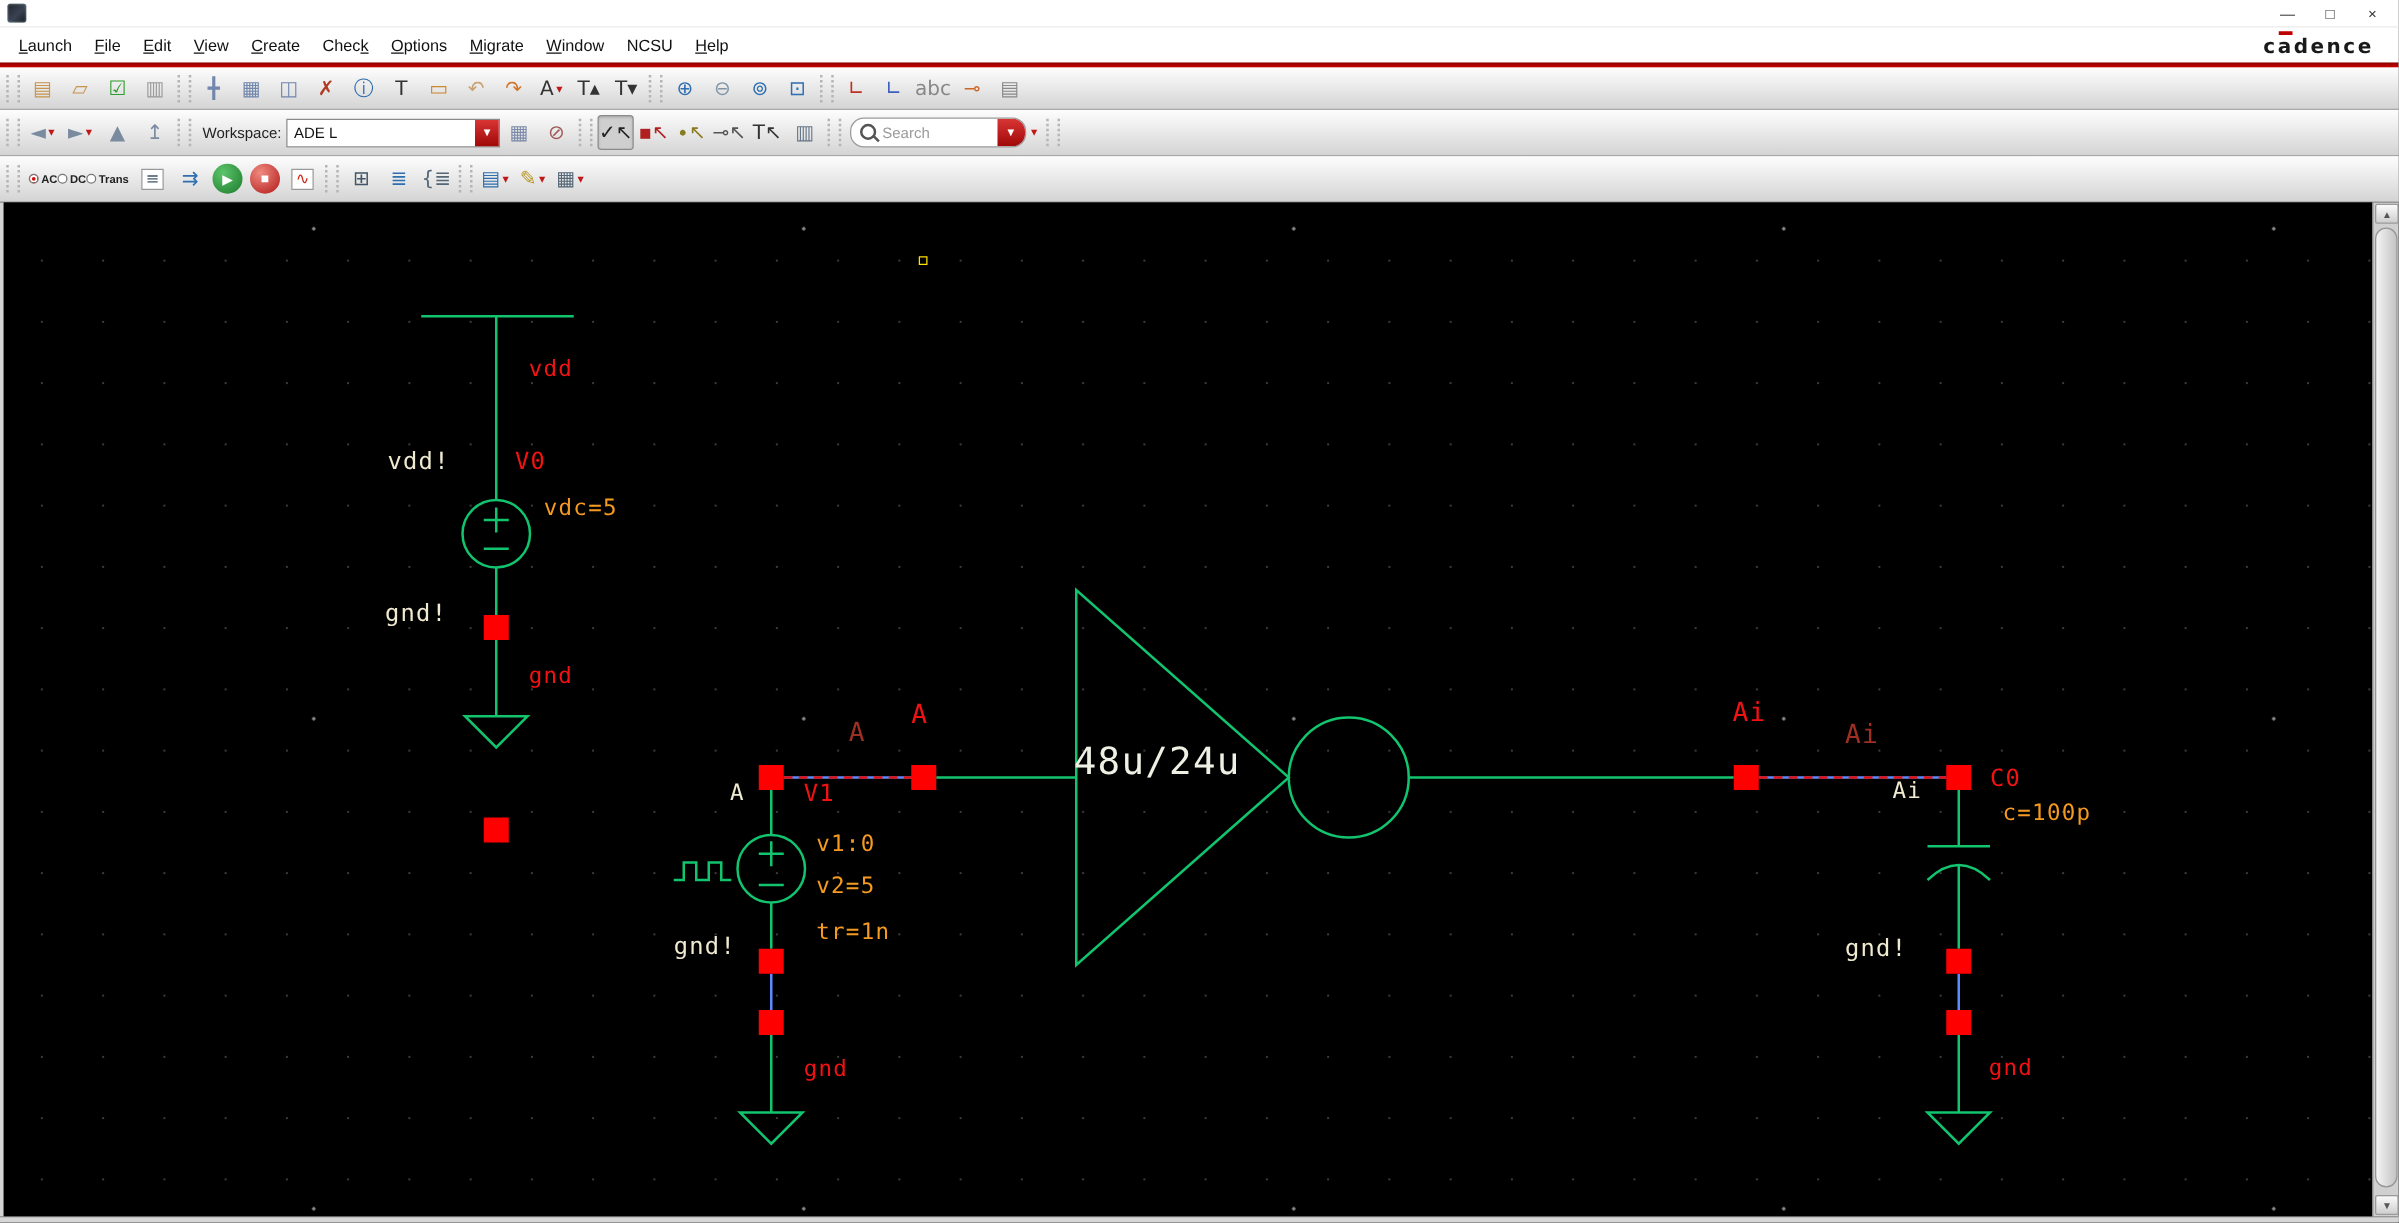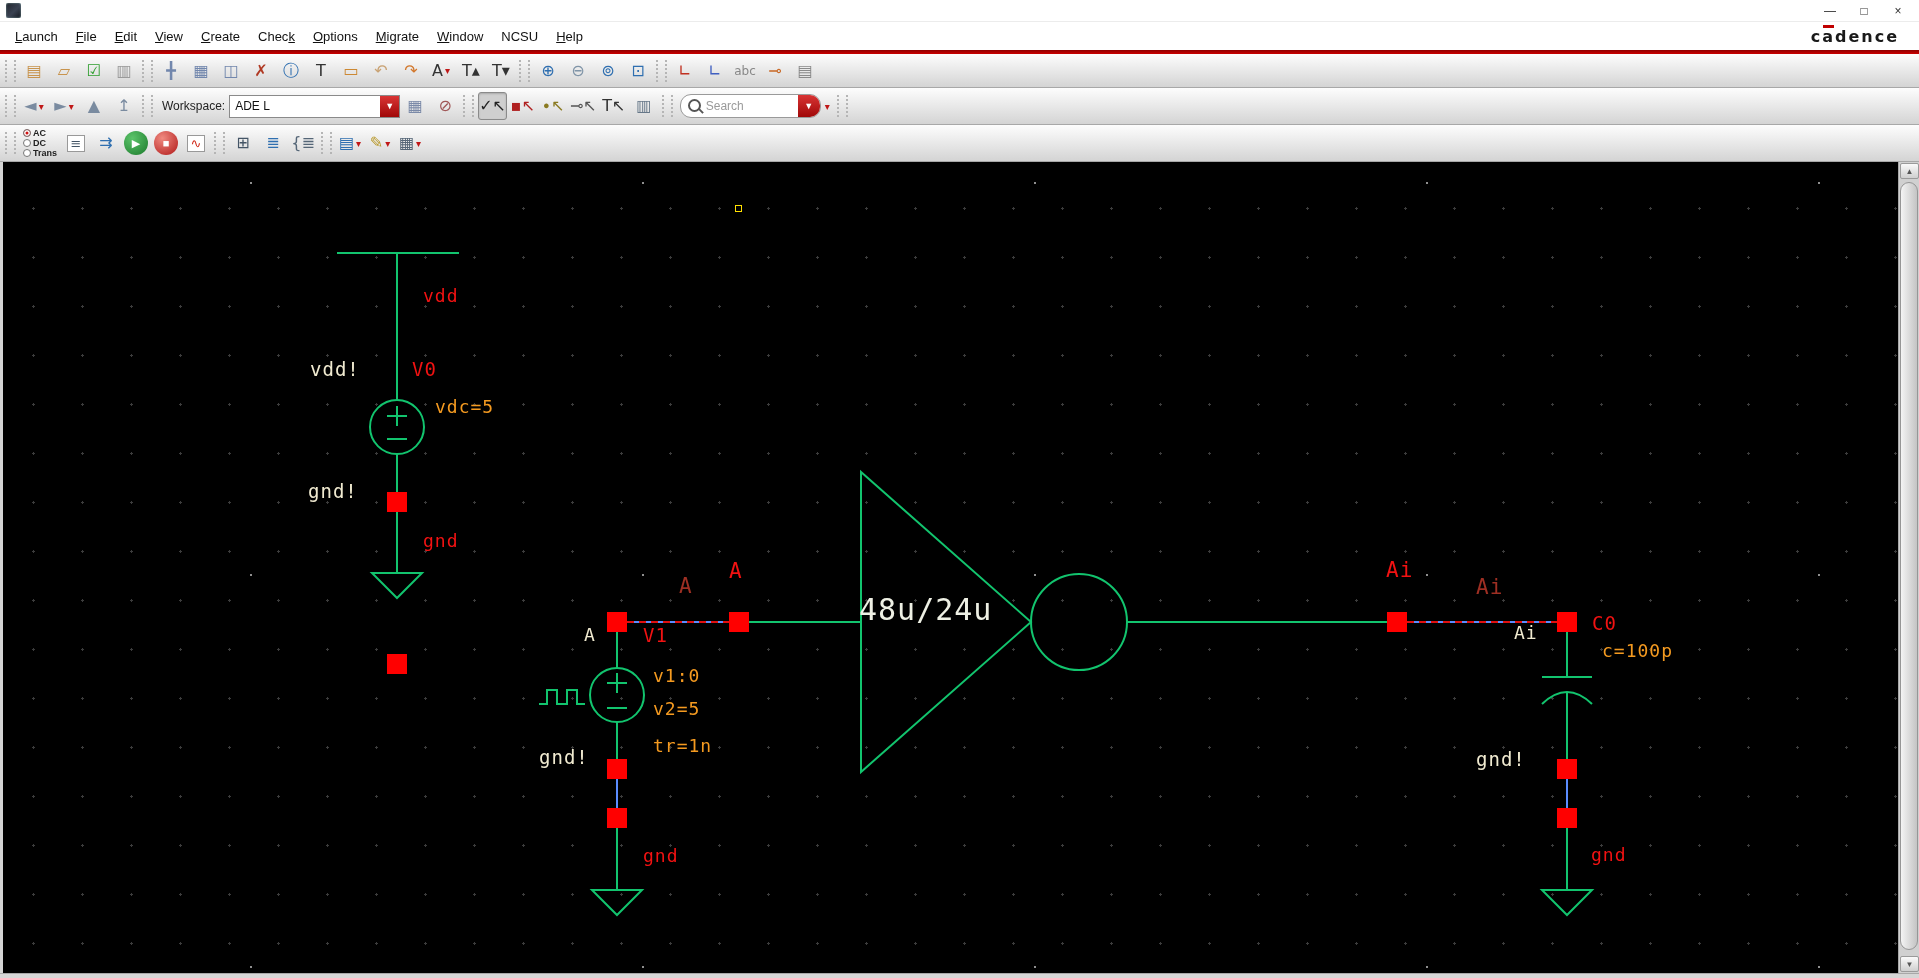--- a/index.html
+++ b/index.html
@@ -35,21 +35,21 @@
   .combo .val{width:140px;padding:0 5px;font-size:12px;color:#111;}
   .combo .cbtn{width:19px;height:21px;background:linear-gradient(#d93535,#a00808);color:#fff;font-size:9px;display:flex;align-items:center;justify-content:center;}
   
   .search{display:flex;align-items:center;height:22px;background:#fff;border:1px solid #9a9a9a;border-radius:11px;overflow:hidden;margin-left:4px;}
   .search .mag{width:9px;height:9px;border:2px solid #555;border-radius:50%;position:relative;margin:0 3px 2px 7px;}
   .search .mag::after{content:"";position:absolute;width:6px;height:2px;background:#555;transform:rotate(45deg);right:-5px;bottom:-2px;}
   .search input{border:none;outline:none;width:90px;font-size:12px;color:#333;font-family:"Liberation Sans",sans-serif;}
   .search input::placeholder{color:#9a9a9a;}
   .search .sbtn{width:22px;height:22px;background:linear-gradient(#d93535,#a00808);color:#fff;font-size:9px;display:flex;align-items:center;justify-content:center;}
   
-  .radiogrp{display:flex;flex-direction:column;justify-content:center;margin:0 4px;}
+  .radiogrp{display:flex;flex-direction:row;justify-content:center;margin:0 4px;}
   .radio-row{display:flex;align-items:center;height:10px;}
   .rdot{width:8px;height:8px;border-radius:50%;border:1px solid #777;background:#fff;margin-right:2px;box-sizing:border-box;}
   .radio-row.sel .rdot{background:#d01010;box-shadow:inset 0 0 0 1.5px #fff;}
   .rlabel{font-size:9px;font-weight:bold;color:#222;}
   .circbtn{width:24px;height:24px;border-radius:50%;display:flex;align-items:center;justify-content:center;color:#fff;font-size:11px;margin:0 3px;}
   .circbtn.play{background:radial-gradient(circle at 35% 30%,#5cc46a,#1c7a2c);}
   .circbtn.stop{background:radial-gradient(circle at 35% 30%,#f08a80,#b01818);}
   
   .work{position:relative;height:811px;background:#000;}
   .canvas{position:absolute;left:3px;top:0;width:1895px;height:811px;background:#000;overflow:hidden;
@@ -181,21 +181,21 @@
       </div>
     <div class="grip"></div>
     <div class="tgroup">
         <div class="tbtn">
           <span class="gl" style="color: rgb(192, 48, 32);">∟</span>
         </div>
         <div class="tbtn">
           <span class="gl" style="color: rgb(63, 95, 192);">∟</span>
         </div>
         <div class="tbtn">
-          <span class="gl" style="color: rgb(136, 136, 136); font-size: 12px;">abc</span>
+          <span class="gl" style="color: rgb(136, 136, 136); font-size: 16px;">abc</span>
         </div>
         <div class="tbtn">
           <span class="gl" style="color: rgb(201, 106, 40);">⊸</span>
         </div>
         <div class="tbtn">
           <span class="gl" style="color: rgb(138, 138, 138);">▤</span>
         </div>
       </div>
   </div>
 

